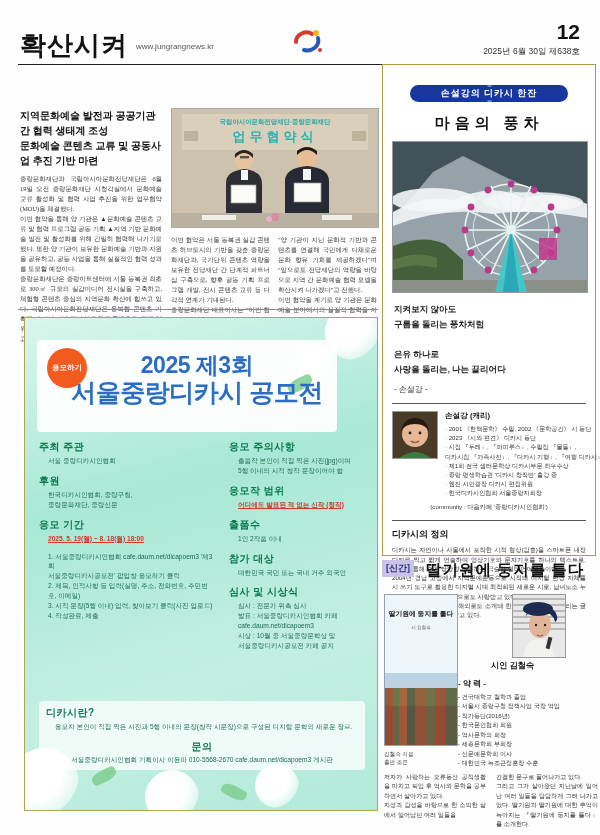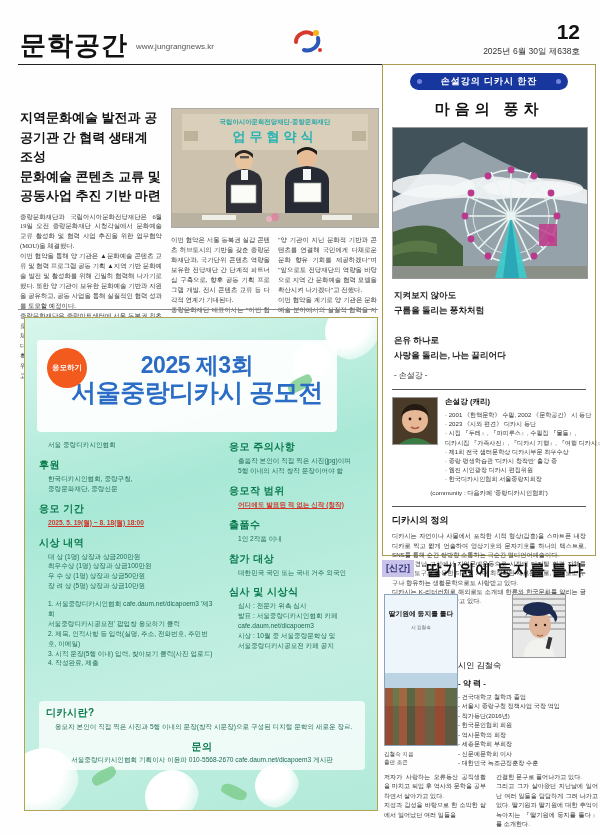--- a/index.html
+++ b/index.html
@@ -15,21 +15,21 @@
   .pageno{position:absolute;right:2px;top:-6px;font-size:21px;font-weight:bold;color:#111;
           font-family:"Liberation Sans",sans-serif;text-align:right;}
   .dateline{position:absolute;right:2px;top:20px;font-size:8.5px;color:#333;
             font-family:"Liberation Sans",sans-serif;}
   .hdr-rule{position:absolute;left:18px;top:64px;width:564px;border-top:1.6px solid #222;}
   
   .headline{position:absolute;left:20px;top:74px;width:352px;font-size:17px;font-weight:bold;
             color:#111;letter-spacing:-0.5px;}
   .article{position:absolute;left:20px;top:108px;width:356px;height:196px;display:flex;gap:9px;}
   .art-left{width:142px;flex:none;}
-  .subhead{font-size:13px;font-weight:bold;color:#111;line-height:1.5;white-space:pre-line;
+  .subhead{font-size:10px;font-weight:bold;color:#111;line-height:1.5;white-space:pre-line;
            margin-bottom:6px;font-family:"Liberation Sans",sans-serif;}
   .coltext{font-size:6.4px;line-height:1.56;text-align:justify;color:#333;white-space:pre-line;}
   .art-right{width:206px;flex:none;display:flex;flex-direction:column;gap:7px;}
   .mou-photo{width:206px;height:118px;flex:none;border:0.5px solid #aaa;}
   .art-cols{display:flex;gap:8px;}
   .art-cols .coltext{width:99px;}
   .art-rule{position:absolute;left:18px;top:309px;width:360px;border-top:1px solid #8a8a8a;}
   
   .poster{position:absolute;left:24px;top:317px;width:352px;height:492px;border:1px solid #b3a455;
           background:linear-gradient(165deg,#d8f6ec 0%,#a9e8d6 35%,#c3efe2 70%,#b2ead9 100%);
@@ -56,22 +56,22 @@
   .p-contact{text-align:center;margin-top:4px;}
   .p-contact .pt{display:inline-block;margin-bottom:1px;}
   .p-contact .pb{padding-left:0;}
   .flower{position:absolute;border-radius:50%;
           background:radial-gradient(circle at 35% 35%,#ffffff 0 45%,rgba(255,255,255,.55) 70%,rgba(255,255,255,0) 72%);}
   .leaf{position:absolute;width:26px;height:12px;background:#7fce8f;border-radius:50% 4px 50% 4px;
         transform:rotate(-25deg);opacity:.85;}
   
   .dbox{position:absolute;left:382px;top:64px;width:214px;height:492px;border:1.5px solid #ab9c4d;
         box-sizing:border-box;padding:8px 9px;background:#fff;}
-  .pill{margin:0 auto;width:158px;height:17px;background:#17379f;border-radius:9px;color:#fff;
-        display:flex;align-items:center;justify-content:space-between;padding:0 7px;box-sizing:border-box;}
+  .pill{margin:12px auto;width:158px;height:17px;background:#17379f;border-radius:9px;color:#fff;
+        display:flex;align-items:center;justify-content:space-between;padding:0 7px;box-sizing:border-box;flex-direction:column;}
   .pill .dot{width:5px;height:5px;border-radius:50%;background:#6e86e0;}
   .pill .pill-txt{font-size:9px;font-weight:bold;letter-spacing:1px;}
   .d-title{text-align:center;font-size:15px;font-weight:bold;letter-spacing:5px;margin:10px 0 8px;color:#111;}
   .wheel-photo{width:194px;height:150px;border:0.5px solid #999;display:block;margin:0 auto;}
   .poem{margin:9px 2px 0;font-size:8.6px;font-weight:bold;line-height:1.75;white-space:pre-line;color:#222;}
   .poem-sig{margin:7px 2px 0;font-size:8px;color:#333;}
   .d-rule{border:none;border-top:1px solid #555;margin:8px 0 7px;}
   .author-row{display:flex;gap:7px;}
   .a-photo{width:44px;height:46px;flex:none;border:0.5px solid #999;}
   .a-info{flex:1;}
@@ -96,36 +96,36 @@
   .cover-roofs{position:absolute;left:0;bottom:0;width:100%;height:38%;
      background:
        linear-gradient(90deg,rgba(160,60,40,.85) 0 8px,rgba(90,100,60,.8) 8px 14px,rgba(170,80,50,.85) 14px 22px,rgba(70,80,55,.85) 22px 30px,rgba(150,70,45,.85) 30px 40px,rgba(100,90,60,.8) 40px 50px,rgba(160,60,40,.85) 50px 60px,rgba(80,85,60,.85) 60px 74px);
      opacity:.85;}
   .cover-title{position:absolute;left:0;top:14px;width:100%;text-align:center;font-size:6.8px;
                font-weight:bold;color:#222;}
   .cover-author{position:absolute;left:0;top:30px;width:100%;text-align:center;font-size:4.6px;color:#555;}
   .cover-cap{position:absolute;left:384px;top:750px;width:90px;font-size:5.6px;line-height:1.5;
              color:#444;white-space:pre-line;font-family:"Liberation Sans",sans-serif;}
   .kim-photo{position:absolute;left:512px;top:594px;width:52px;height:62px;border:0.5px solid #999;}
-  .kim-name{position:absolute;left:458px;top:660px;font-size:8.2px;font-weight:normal;color:#111;
-            font-family:"Liberation Sans",sans-serif;}
+  .kim-name{position:absolute;left:458px;top:660px;font-size:8.2px;font-weight:bold;color:#111;
+            font-family:"Liberation Sans",sans-serif;padding-left:33px;}
   .career{position:absolute;left:458px;top:678px;width:140px;font-family:"Liberation Sans",sans-serif;}
   .career-title{font-size:8px;font-weight:bold;margin-bottom:3px;color:#111;}
   .career-list{font-size:6.1px;line-height:1.55;color:#333;}
   .book-body{position:absolute;left:384px;top:772px;width:214px;display:flex;gap:10px;}
   .book-body .bb{width:102px;font-size:6.1px;line-height:1.55;text-align:justify;color:#333;
                  white-space:pre-line;font-family:"Liberation Sans",sans-serif;}
 </style>
 </head>
 <body>
 
 <div class="page">
 
   <div class="hdr">
-    <div class="masthead">문학공간</div>
+    <div class="masthead">확산시켜</div>
     <div class="hdr-url">www.jungrangnews.kr</div>
     <svg class="hdr-logo" viewBox="0 0 36 30">
       <path d="M6 16 C6 8, 16 4, 22 8" stroke="#d63a2f" stroke-width="4" fill="none" stroke-linecap="round"></path>
       <path d="M28 12 C30 20, 22 26, 14 24" stroke="#2b57b8" stroke-width="4" fill="none" stroke-linecap="round"></path>
       <circle cx="26" cy="7" r="3" fill="#f2b31c"></circle>
       <circle cx="30" cy="24" r="2" fill="#d63a2f"></circle>
     </svg>
     <div class="pageno">12</div>
     <div class="dateline">2025년 6월 30일 제638호</div>
   </div>
@@ -183,37 +183,31 @@
     <div class="flower" style="left:268px;top:26px;width:40px;height:40px;"></div>
     <div class="leaf" style="left:262px;top:60px;"></div>
     <div class="p-badge">응모하기</div>
     <div class="p-title">
       <span class="t1">2025 제3회</span>
       <span class="t2">서울중랑디카시 공모전</span>
     </div>
     <div class="p-cols">
       <div class="p-colL">
         <div class="ps">
+          <div class="pt">주최 주관</div>
           <div class="pb">서울 중랑디카시인협회</div>
         </div>
         <div class="ps">
           <div class="pt">후원</div>
           <div class="pb">한국디카시인협회, 중랑구청,
 중랑문화재단, 중랑신문</div>
         </div>
         <div class="ps">
           <div class="pt">응모 기간</div>
           <div class="pb red-u">2025. 5. 19(월) ~ 8. 18(월) 18:00</div>
-        </div>
-        <div class="ps">
-          <div class="pt">시상 내역</div>
-          <div class="pb">대 상 (1명) 상장과 상금200만원
-최우수상 (1명) 상장과 상금100만원
-우 수 상 (1명) 상장과 상금50만원
-장 려 상 (5명) 상장과 상금10만원</div>
         </div>
         <div class="ps">
           <div class="pb">1. 서울중랑디카시인협회 cafe.daum.net/dicapoem3 '제3회
 서울중랑디카시공모전' 팝업창 응모하기 클릭
 2. 제목, 인적사항 등 입력(실명, 주소, 전화번호, 주민번호, 이메일)
 3. 시적 문장(5행 이내) 입력, 찾아보기 클릭(사진 업로드)
 4. 작성완료, 제출</div>
         </div>
       </div>
       <div class="p-colR">

